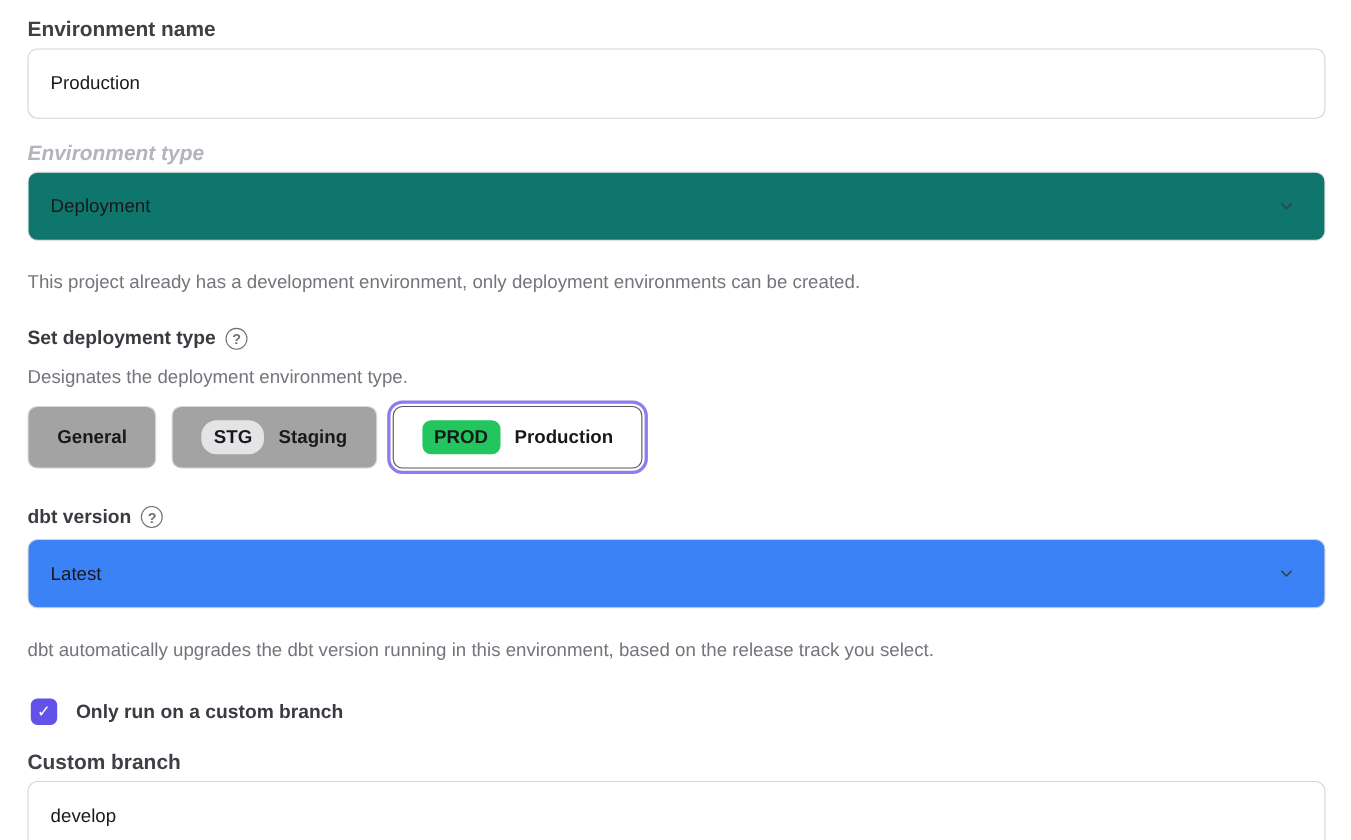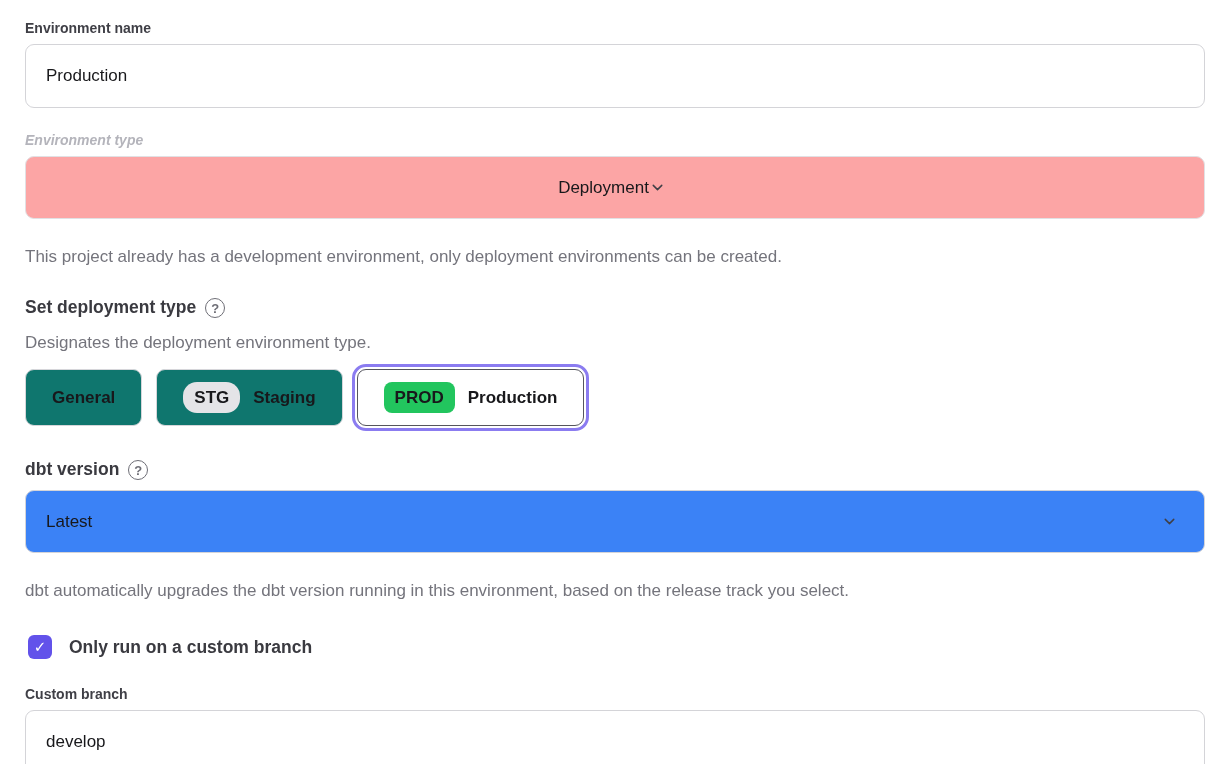--- a/index.html
+++ b/index.html
@@ -5,21 +5,21 @@
   * { margin: 0; padding: 0; box-sizing: border-box; }
   html, body { width: 1228px; height: 764px; background: #ffffff; overflow: hidden; }
   body {
     font-family: "Liberation Sans", "DejaVu Sans", sans-serif;
     color: #18181b;
     padding: 18px 23px 24px 25px;
   }
 
   .lbl {
     display: block;
-    font-size: 14px;
+    font-size: 19px;
     font-weight: 600;
     line-height: 20px;
     color: #3f3f46;
     margin-bottom: 6px;
   }
   .lbl-disabled { color: #b4b4bb; }
 
   .text-input {
     display: block;
     width: 100%;
@@ -42,24 +42,23 @@
     background: #3b82f6;
     padding: 0 26px 0 20px;
     display: flex;
     align-items: center;
     justify-content: space-between;
     font-size: 17px;
     color: #18181b;
     cursor: pointer;
   }
   .select-disabled {
-    background: #fca5a5;
+    background: #0f766e;
     border-color: #e1e1e4;
     cursor: default;
-    justify-content: center;
   }
 
   .helper {
     font-size: 17px;
     line-height: 20px;
     color: #74747c;
     margin-top: 28px;
   }
 
   .heading-row {
@@ -96,21 +95,21 @@
   .btn-row {
     display: flex;
     align-items: center;
     gap: 14px;
     margin-top: 13px;
     height: 63px;
   }
   .type-btn {
     height: 57px;
     padding: 0 26px;
-    background: #0f766e;
+    background: #a3a3a3;
     border: 1px solid #d6d6da;
     border-radius: 9px;
     font-family: inherit;
     font-size: 17px;
     font-weight: 600;
     color: #18181b;
     display: inline-flex;
     align-items: center;
     gap: 13px;
     cursor: pointer;

